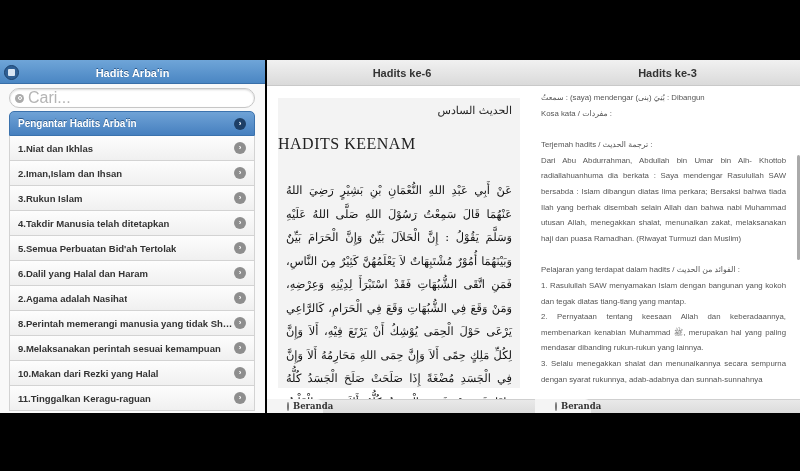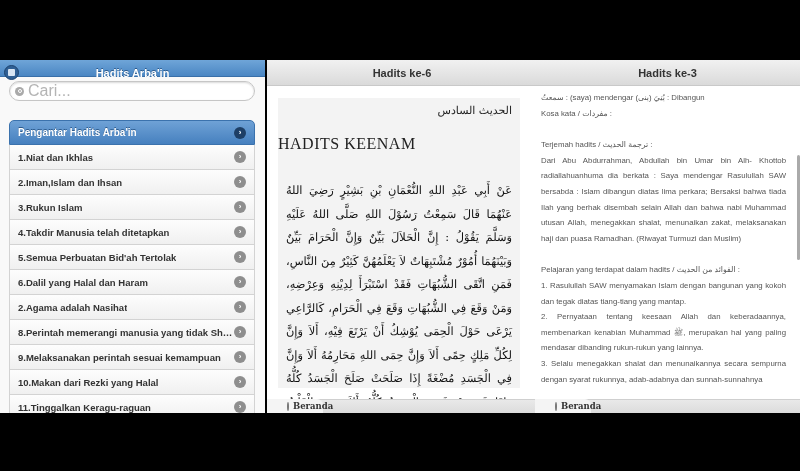--- a/index.html
+++ b/index.html
@@ -6,21 +6,21 @@
     html, body { width: 800px; height: 471px; background: #000; overflow: hidden; }
     body { position: relative; font-family: "Liberation Sans", sans-serif; }
 
     .panel { position: absolute; top: 60px; height: 353px; overflow: hidden; }
     #p1 { left: 0; width: 265px; background: #f9f9f9; }
     #p2 { left: 267px; width: 270px; background: #fff; }
     #p3 { left: 535px; width: 265px; background: #fff; }
 
     
     .hdr-blue {
-      height: 17px;
+      height: 24px;
       background: linear-gradient(#6fa5d8, #4a86c3);
       border-bottom: 1px solid #396fa8;
       color: #fff; font-weight: bold; font-size: 11px;
       text-align: center; line-height: 26px; position: relative;
       text-shadow: 0 -1px 0 #2c5a8c;
     }
     .menu-btn {
       position: absolute; left: 4px; top: 5px; width: 15px; height: 15px;
       border-radius: 50%; background: #2f5f94; border: 1px solid #1d4470;
       display: flex; align-items: center; justify-content: center;
@@ -36,21 +36,21 @@
       width: 9px; height: 9px; border-radius: 50%; background: #aaa;
       display: flex; align-items: center; justify-content: center; margin-right: 4px;
     }
     .search-icon i { width: 4px; height: 4px; border: 1px solid #fff; border-radius: 50%; }
     .search input {
       border: none; outline: none; background: transparent; font-size: 16px;
       color: #aaa; width: 200px; font-family: "Liberation Sans", sans-serif;
     }
     .search input::placeholder { color: #b4b4b4; }
 
-    .list { margin: 16px 10px 0 9px; }
+    .list { margin: 0 10px 0 9px; }
     .li {
       height: 25px; border: 1px solid #d3d3d3; border-top: none;
       background: linear-gradient(#fdfdfd, #f0f0f0);
       display: flex; align-items: center; justify-content: space-between;
       padding: 0 8px 0 8px; font-size: 9.5px; font-weight: bold; color: #333;
     }
     .li.head {
       height: 25px; border: 1px solid #3b72ad; border-radius: 5px 5px 0 0;
       background: linear-gradient(#6fa2d6, #4680bf); color: #fff;
       text-shadow: 0 -1px 0 #2c5a8c; font-size: 10px;

